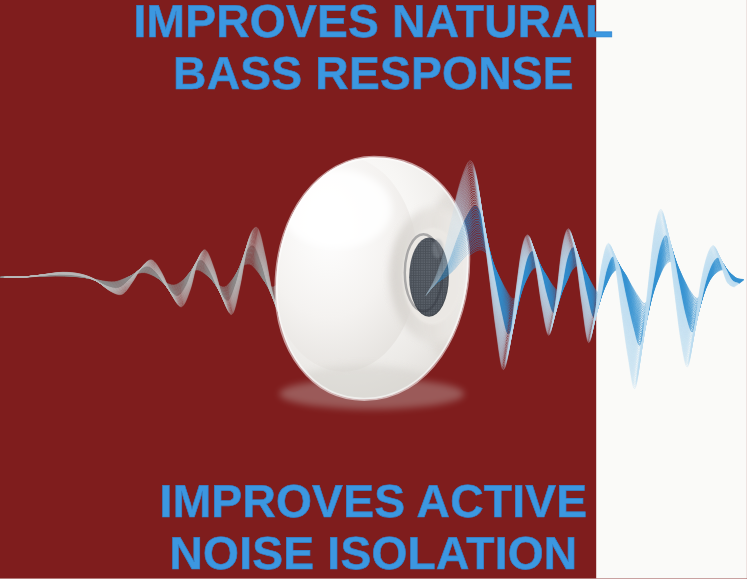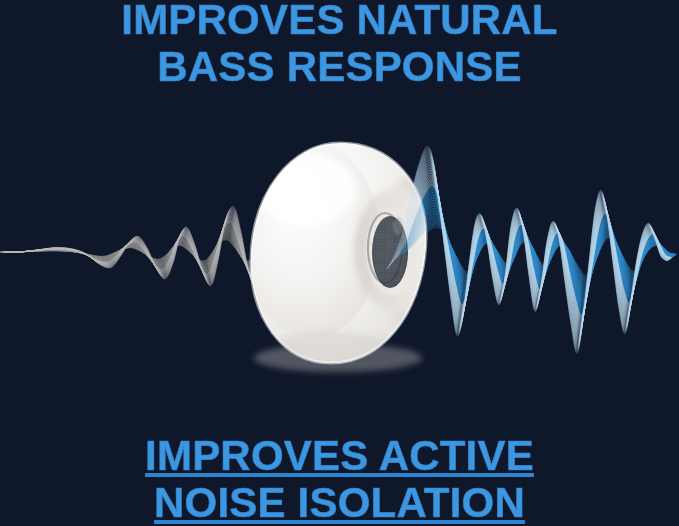--- a/index.html
+++ b/index.html
@@ -9,43 +9,43 @@
   }
   body {
     width: 679px;
     height: 526px;
     background: #fafaf8;
     font-family: "Liberation Sans", sans-serif;
     overflow: hidden;
   }
   #stage {
     position: relative;
-    width: 679px;
+    width: 542px;
     height: 526px;
-    background: #0f172a;
+    background: #7f1d1d;
   }
 
   
   .headline {
     position: absolute;
     left: 0;
     width: 679px;
     text-align: center;
     font-family: "Liberation Sans", sans-serif;
     font-weight: bold;
     font-size: 42px;
     line-height: 47px;
     letter-spacing: 0.2px;
     color: #3c97e0;
     -webkit-text-stroke: 0.6px #2f84cf;
     white-space: pre;
     user-select: none;
   }
   #headline-top    { top: -4px; }
-  #headline-bottom { top: 432px; text-decoration: underline; }
+  #headline-bottom { top: 432px; }
 
   
   #artwork {
     position: absolute;
     left: 0;
     top: 0;
     width: 679px;
     height: 526px;
   }
   #artwork svg { display: block; }

